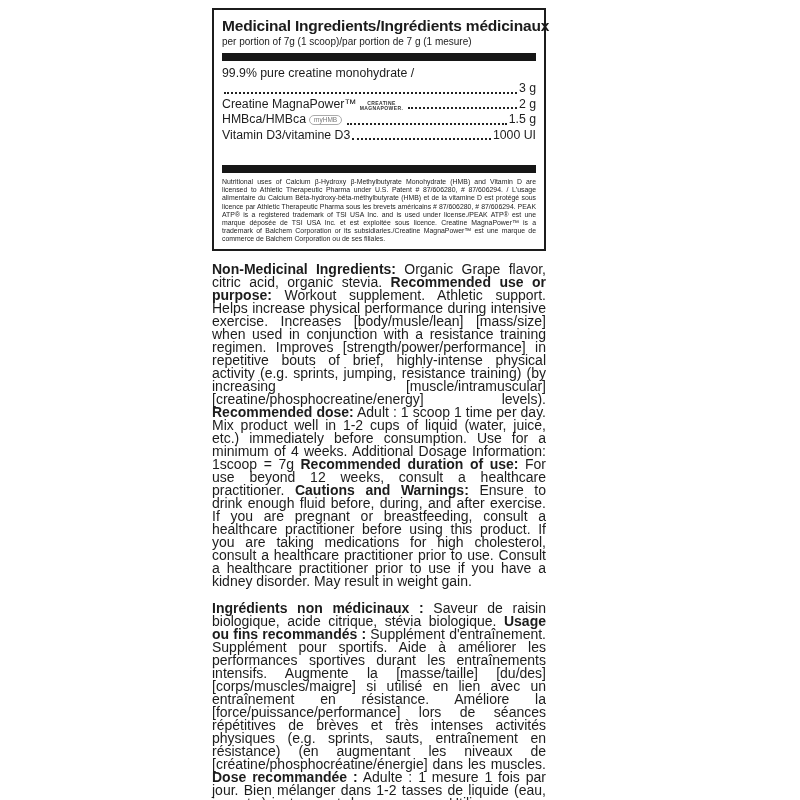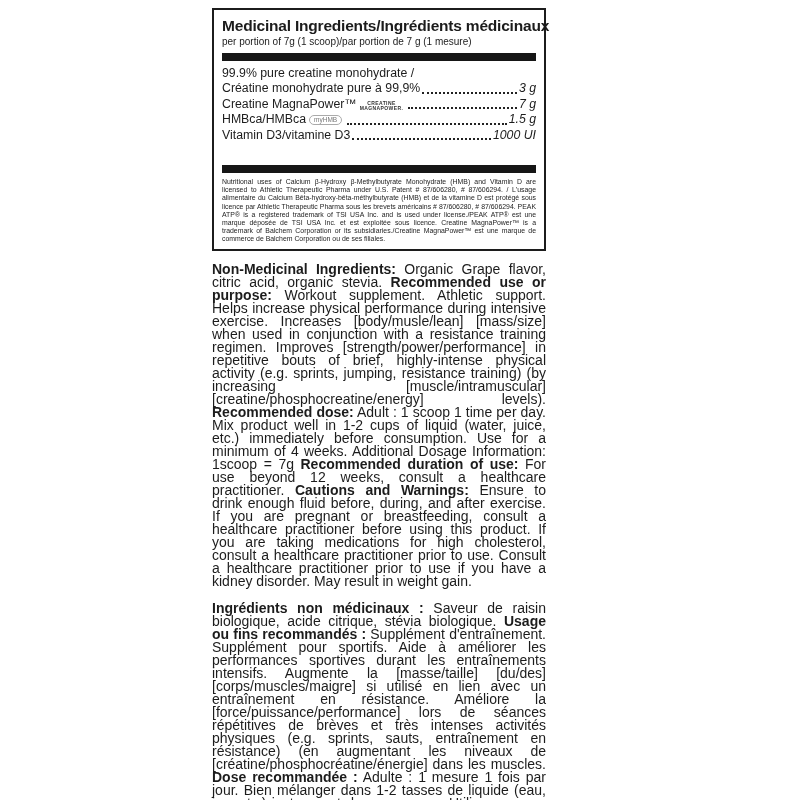--- a/index.html
+++ b/index.html
@@ -17,21 +17,21 @@
     font-weight: bold; font-size: 15.5px; line-height: 18px; text-align: left;
     letter-spacing: -0.2px; white-space: nowrap;
   }
   .panel-subtitle { font-size: 10px; line-height: 12px; text-align: left; margin-top: 1px; }
   .bar { height: 8px; background: var(--bar, #161616); margin: 5px 0; }
 
   .rows { font-size: 12.3px; line-height: 15.4px; margin: 3px 0 22px; }
   .ingredient-row { display: flex; align-items: flex-end; }
   .row-name { white-space: nowrap; }
   .leader { flex: 1 1 auto; min-width: 4px; border-bottom: 2px dotted #222; margin: 0 2px 3px; }
-  .row-amount { white-space: nowrap; font-style: italic; }
+  .row-amount { white-space: nowrap; }
 
   
   .logo-mp {
     display: inline-block; align-self: center; margin: 0 3px; font-size: 5px; line-height: 4.6px;
     font-weight: bold; letter-spacing: 0.4px; color: #333; transform: translateY(1px); text-align: center;
   }
   .logo-hmb {
     display: inline-block; align-self: center; margin: 0 3px; font-size: 6.5px; line-height: 8px;
     color: #777; border: 1px solid #aaa; border-radius: 8px; padding: 0 4px; background: #fff;
   }
@@ -59,29 +59,28 @@
 <div class="page">
   <div class="panel-box">
     <div class="panel-title">Medicinal Ingredients/Ingrédients médicinaux</div>
     <div class="panel-subtitle">per portion of 7g (1 scoop)/par portion de 7 g (1 mesure)</div>
     <div class="bar"></div>
     <div class="rows">
         <div class="ingredient-row">
           <span class="row-name">99.9% pure creatine monohydrate /</span>
         </div>
         <div class="ingredient-row">
-          <span class="row-name">Créatine monohydrate pure à 99,9%</span>
           <span class="leader"></span>
           <span class="row-amount">3 g</span>
         </div>
         <div class="ingredient-row">
           <span class="row-name">Creatine MagnaPower™</span>
           <span class="logo-mp"><span>CREATINE</span><br><span>MAGNAPOWER.</span></span>
           <span class="leader"></span>
-          <span class="row-amount">7 g</span>
+          <span class="row-amount">2 g</span>
         </div>
         <div class="ingredient-row">
           <span class="row-name">HMBca/HMBca</span>
           <span class="logo-hmb">myHMB</span>
           <span class="leader"></span>
           <span class="row-amount">1.5 g</span>
         </div>
         <div class="ingredient-row">
           <span class="row-name">Vitamin D3/vitamine D3</span>
           <span class="leader"></span>

